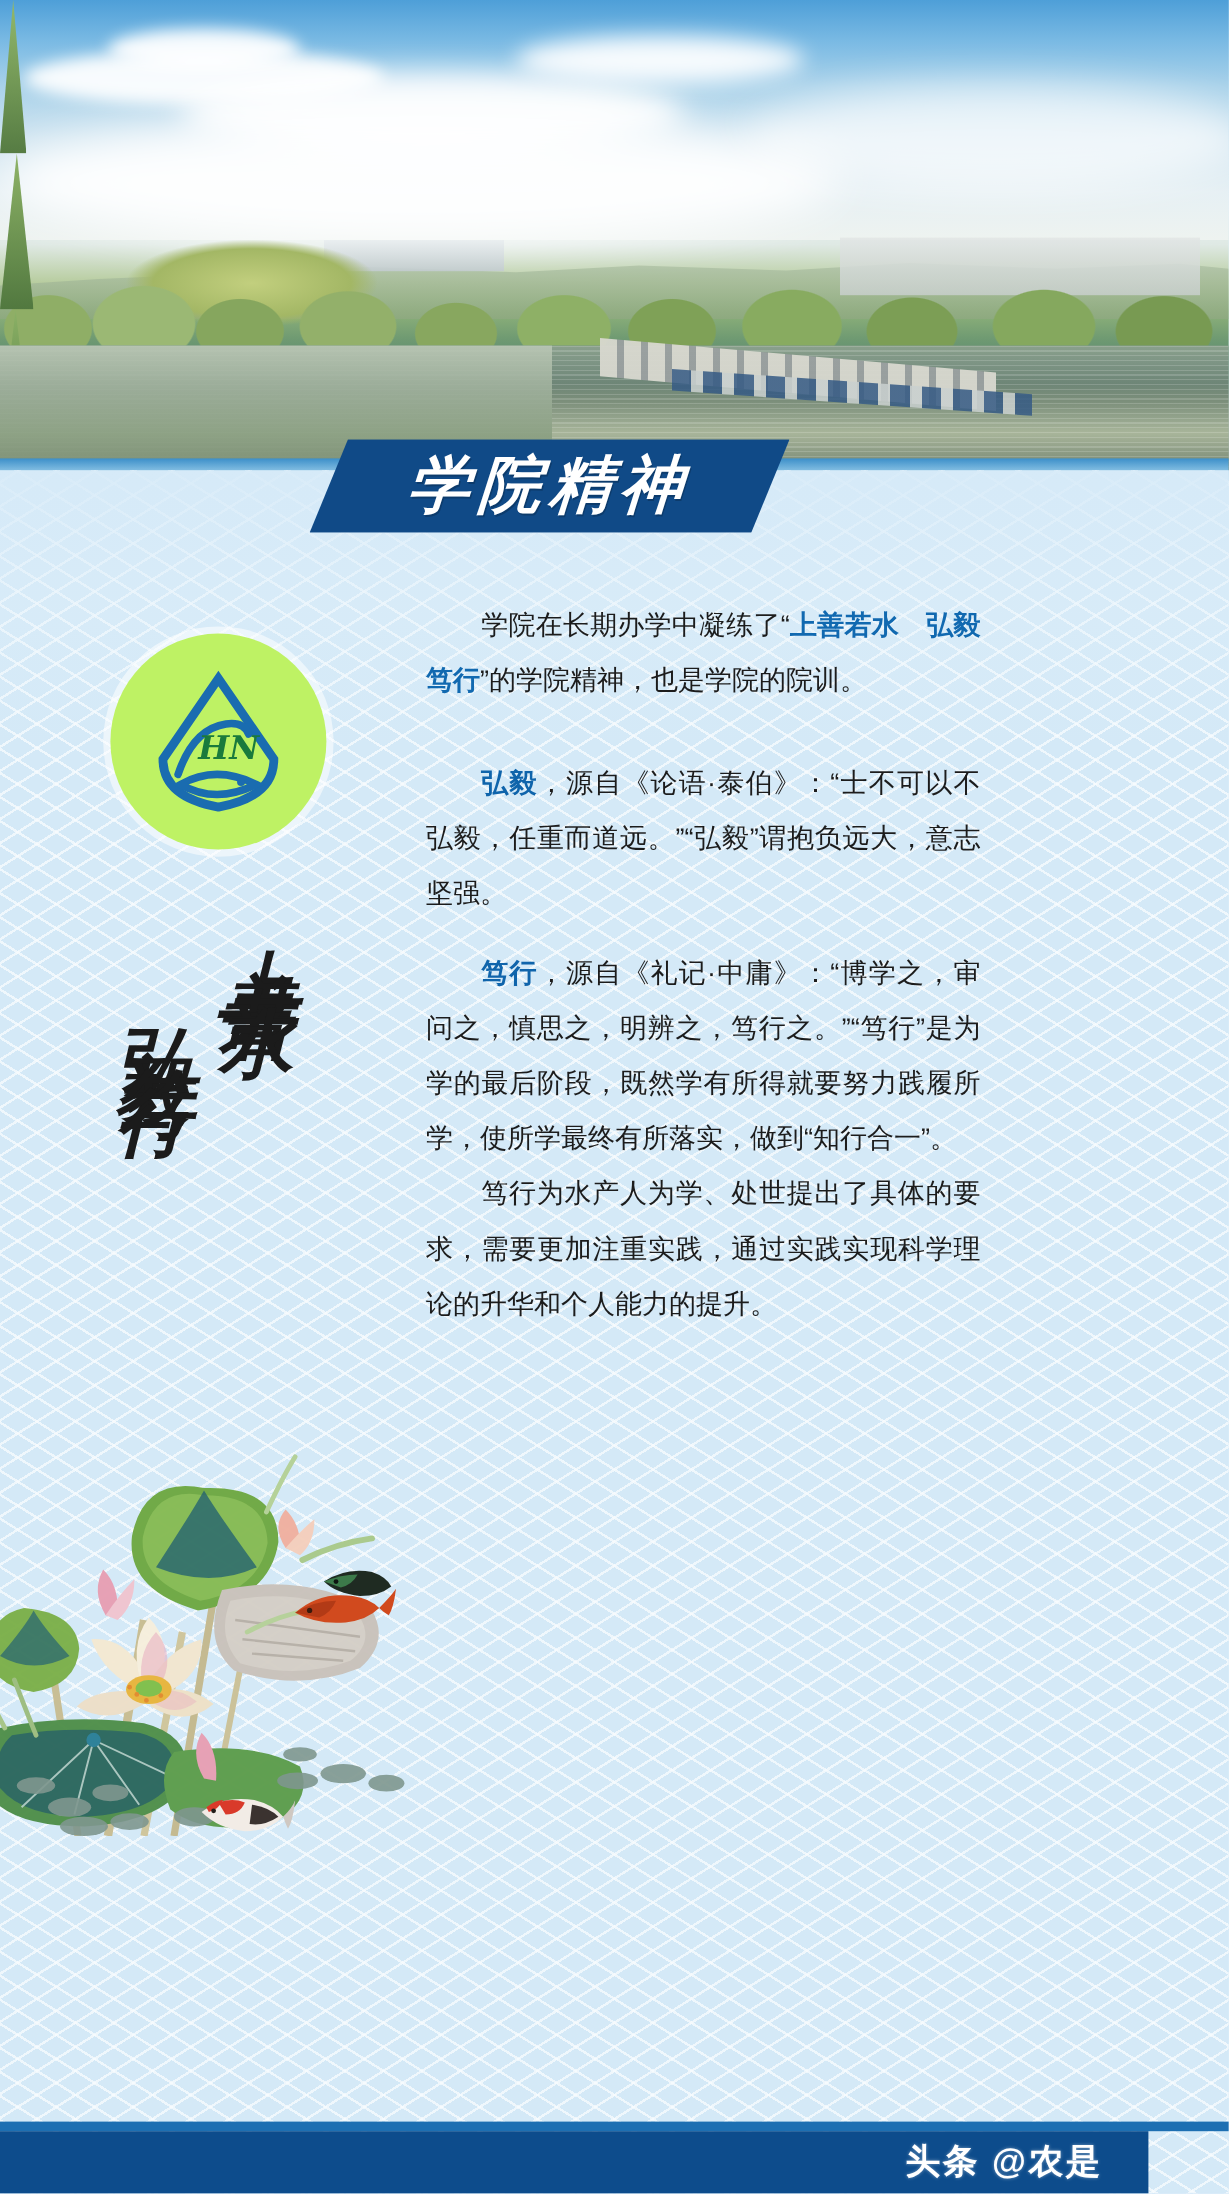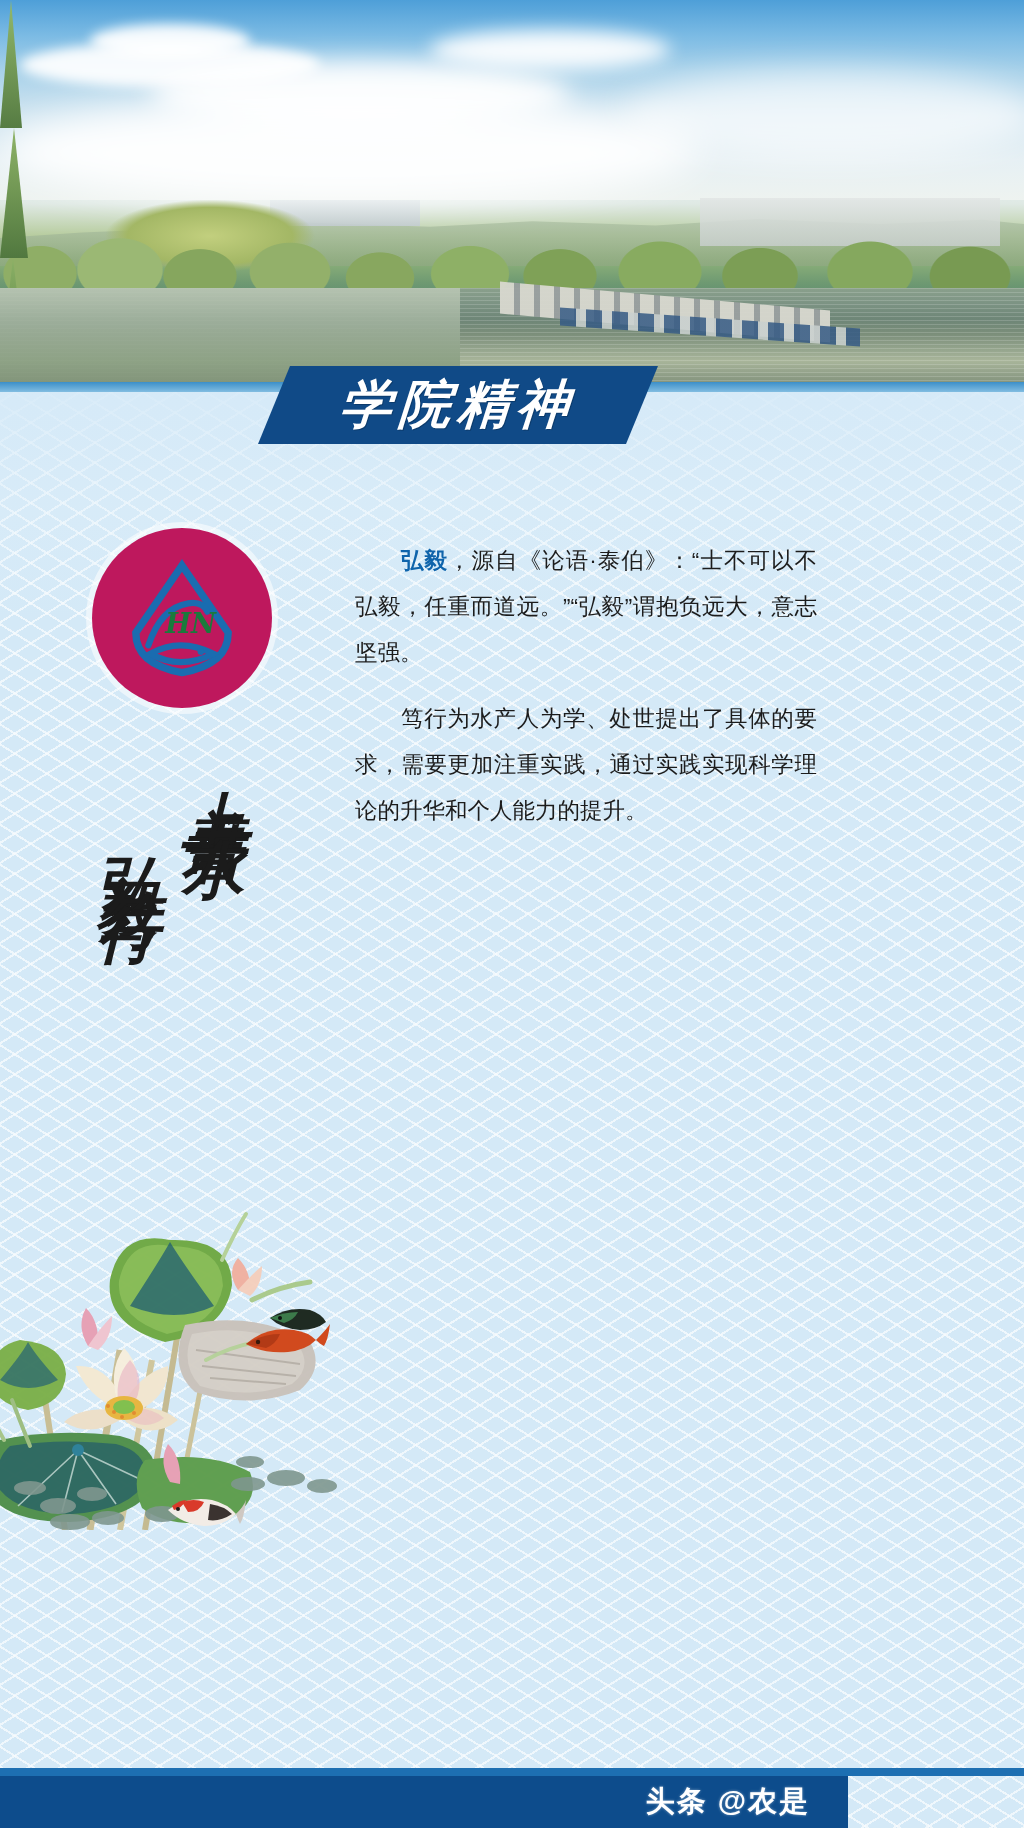--- a/index.html
+++ b/index.html
@@ -143,21 +143,21 @@
     letter-spacing:7px;
     font-style:italic;
     transform:skewX(-4deg);
     text-shadow:1px 1px 0 rgba(0,0,0,.2);
     white-space:nowrap;
   }
 
   
   .logo-circle{
     position:absolute; left:92px; top:528px; width:180px; height:180px;
-    border-radius:50%; background:#be185d;
+    border-radius:50%; background:#bef264;
     display:flex; align-items:center; justify-content:center;
     z-index:3;
     box-shadow:0 0 0 6px rgba(255,255,255,.55);
   }
   .logo-svg{ width:126px; height:126px; display:block;}
 
   
   .calli{
     position:absolute; z-index:3;
     writing-mode:vertical-rl;
@@ -190,21 +190,21 @@
     text-align:justify;
     text-justify:inter-ideograph;
     text-indent:46px;
   }
   .gap{ height:20px;}
   .kw{ color:#1169b0; font-weight:700;}
   .kw2{ color:#0f64ab; font-weight:700;}
 
   
   .footer{
-    position:absolute; left:0; bottom:0; width:848px; height:52px;
+    position:absolute; left:0; bottom:0; width:957px; height:52px;
     background:#0d4c8c; z-index:6;
     display:flex; align-items:center; justify-content:flex-end;
   }
   .footer-strip{
     position:absolute; left:0; bottom:52px; width:1024px; height:8px;
     background:#1d6fb2; z-index:6;
   }
   .watermark{
     font-family:"Liberation Sans","DejaVu Sans",sans-serif;
     font-size:29px; font-weight:700; color:#ffffff;
@@ -354,32 +354,34 @@
       <path d="M22 22 Q34 18 44 22 Q40 32 28 32 Z" fill="#d93a2a"></path>
       <path d="M50 24 Q64 26 72 34 Q60 42 48 40 Z" fill="#3b3330"></path>
       <path d="M12 26 Q20 20 26 20 Q22 28 14 30 Z" fill="#d93a2a"></path>
       <path d="M76 34 Q84 26 86 20 Q84 38 80 44 Q78 40 76 34 Z" fill="#cfc8c2"></path>
       <circle cx="18" cy="29" r="2" fill="#221c18"></circle>
     </g>
   </svg>
 
   <div class="content">
 
+    <p class="para"><span>学院在长期办学中凝练了</span><span>“</span><span class="kw">上善若水　弘毅笃行</span><span>”</span><span>的学院精神，也是学院的院训。</span></p>
 
     <div class="gap"></div>
 
 
 
     <div class="gap"></div>
 
     <p class="para"><span class="kw2">弘毅</span><span>，源自《论语·泰伯》：“士不可以不弘毅，任重而道远。”“弘毅”谓抱负远大，意志坚强。</span></p>
 
 
     <div class="gap"></div>
 
+    <p class="para"><span class="kw2">笃行</span><span>，源自《礼记·中庸》：“博学之，审问之，慎思之，明辨之，笃行之。”“笃行”是为学的最后阶段，既然学有所得就要努力践履所学，使所学最终有所落实，做到“知行合一”。</span></p>
 
     <p class="para">笃行为水产人为学、处世提出了具体的要求，需要更加注重实践，通过实践实现科学理论的升华和个人能力的提升。</p>
   </div>
 
   <div class="footer-strip"></div>
   <div class="footer">
     <span class="watermark">头条 @农是</span>
   </div>
 
 </div>

